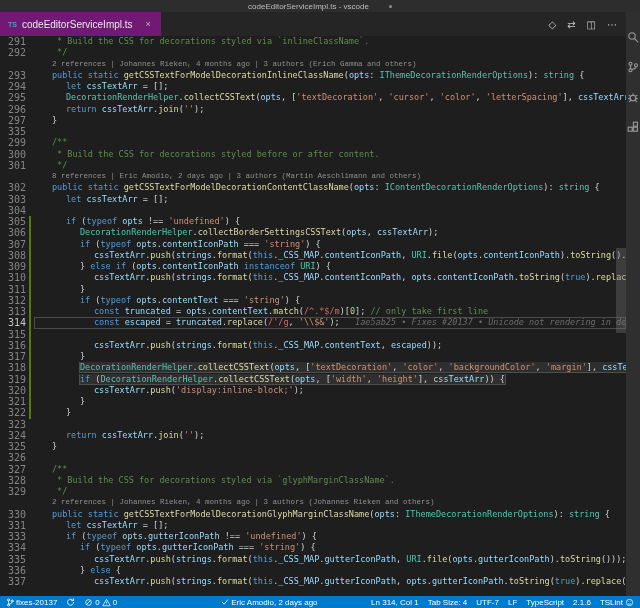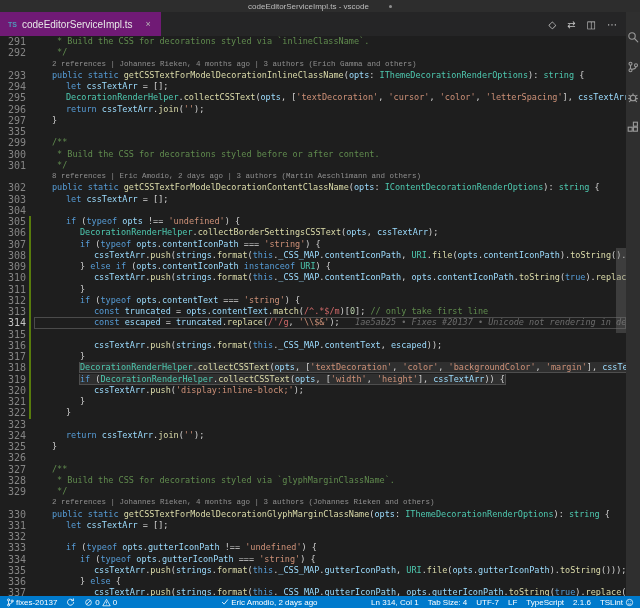--- a/index.html
+++ b/index.html
@@ -122,21 +122,20 @@
       <div class="row"><span class="num">323</span><span class="mark"></span><span class="code" style="padding-left: 4px;"></span></div>
       <div class="row"><span class="num">324</span><span class="mark"></span><span class="code" style="padding-left: 32px;"><span class="tok-k">return</span><span class="tok-p"> </span><span class="tok-v">cssTextArr</span><span class="tok-p">.</span><span class="tok-f">join</span><span class="tok-p">(</span><span class="tok-s">''</span><span class="tok-p">);</span></span></div>
       <div class="row"><span class="num">325</span><span class="mark"></span><span class="code" style="padding-left: 18px;"><span class="tok-p">}</span></span></div>
       <div class="row"><span class="num">326</span><span class="mark"></span><span class="code" style="padding-left: 4px;"></span></div>
       <div class="row"><span class="num">327</span><span class="mark"></span><span class="code" style="padding-left: 18px;"><span class="tok-c">/**</span></span></div>
       <div class="row"><span class="num">328</span><span class="mark"></span><span class="code" style="padding-left: 18px;"><span class="tok-c"> * Build the CSS for decorations styled via `glyphMarginClassName`.</span></span></div>
       <div class="row"><span class="num">329</span><span class="mark"></span><span class="code" style="padding-left: 18px;"><span class="tok-c"> */</span></span></div>
       <div class="row lensrow"><span class="num"></span><span class="mark"></span><span class="code" style="padding-left: 18px;"><span class="tok-cl">2 references | Johannes Rieken, 4 months ago | 3 authors (Johannes Rieken and others)</span></span></div>
       <div class="row"><span class="num">330</span><span class="mark"></span><span class="code" style="padding-left: 18px;"><span class="tok-k">public</span><span class="tok-p"> </span><span class="tok-k">static</span><span class="tok-p"> </span><span class="tok-f">getCSSTextForModelDecorationGlyphMarginClassName</span><span class="tok-p">(</span><span class="tok-v">opts</span><span class="tok-p">: </span><span class="tok-t">IThemeDecorationRenderOptions</span><span class="tok-p">): </span><span class="tok-t">string</span><span class="tok-p"> {</span></span></div>
       <div class="row"><span class="num">331</span><span class="mark"></span><span class="code" style="padding-left: 32px;"><span class="tok-k">let</span><span class="tok-p"> </span><span class="tok-v">cssTextArr</span><span class="tok-p"> = [];</span></span></div>
-      <div class="row"><span class="num">332</span><span class="mark"></span><span class="code" style="padding-left: 4px;"></span></div>
       <div class="row"><span class="num">333</span><span class="mark"></span><span class="code" style="padding-left: 32px;"><span class="tok-k">if</span><span class="tok-p"> (</span><span class="tok-k">typeof</span><span class="tok-p"> </span><span class="tok-v">opts</span><span class="tok-p">.</span><span class="tok-v">gutterIconPath</span><span class="tok-p"> !== </span><span class="tok-s">'undefined'</span><span class="tok-p">) {</span></span></div>
       <div class="row"><span class="num">334</span><span class="mark"></span><span class="code" style="padding-left: 46px;"><span class="tok-k">if</span><span class="tok-p"> (</span><span class="tok-k">typeof</span><span class="tok-p"> </span><span class="tok-v">opts</span><span class="tok-p">.</span><span class="tok-v">gutterIconPath</span><span class="tok-p"> === </span><span class="tok-s">'string'</span><span class="tok-p">) {</span></span></div>
       <div class="row"><span class="num">335</span><span class="mark"></span><span class="code" style="padding-left: 60px;"><span class="tok-v">cssTextArr</span><span class="tok-p">.</span><span class="tok-f">push</span><span class="tok-p">(</span><span class="tok-v">strings</span><span class="tok-p">.</span><span class="tok-f">format</span><span class="tok-p">(</span><span class="tok-k">this</span><span class="tok-p">.</span><span class="tok-v">_CSS_MAP</span><span class="tok-p">.</span><span class="tok-v">gutterIconPath</span><span class="tok-p">, </span><span class="tok-t">URI</span><span class="tok-p">.</span><span class="tok-f">file</span><span class="tok-p">(</span><span class="tok-v">opts</span><span class="tok-p">.</span><span class="tok-v">gutterIconPath</span><span class="tok-p">).</span><span class="tok-f">toString</span><span class="tok-p">()));</span></span></div>
       <div class="row"><span class="num">336</span><span class="mark"></span><span class="code" style="padding-left: 46px;"><span class="tok-p">} </span><span class="tok-k">else</span><span class="tok-p"> {</span></span></div>
       <div class="row"><span class="num">337</span><span class="mark"></span><span class="code" style="padding-left: 60px;"><span class="tok-v">cssTextArr</span><span class="tok-p">.</span><span class="tok-f">push</span><span class="tok-p">(</span><span class="tok-v">strings</span><span class="tok-p">.</span><span class="tok-f">format</span><span class="tok-p">(</span><span class="tok-k">this</span><span class="tok-p">.</span><span class="tok-v">_CSS_MAP</span><span class="tok-p">.</span><span class="tok-v">gutterIconPath</span><span class="tok-p">, </span><span class="tok-v">opts</span><span class="tok-p">.</span><span class="tok-v">gutterIconPath</span><span class="tok-p">.</span><span class="tok-f">toString</span><span class="tok-p">(</span><span class="tok-k">true</span><span class="tok-p">).</span><span class="tok-f">replace</span><span class="tok-p">(</span></span></div>
     </div>
 
   <div class="scrollbar">
     <div class="thumb"></div>
   </div>

